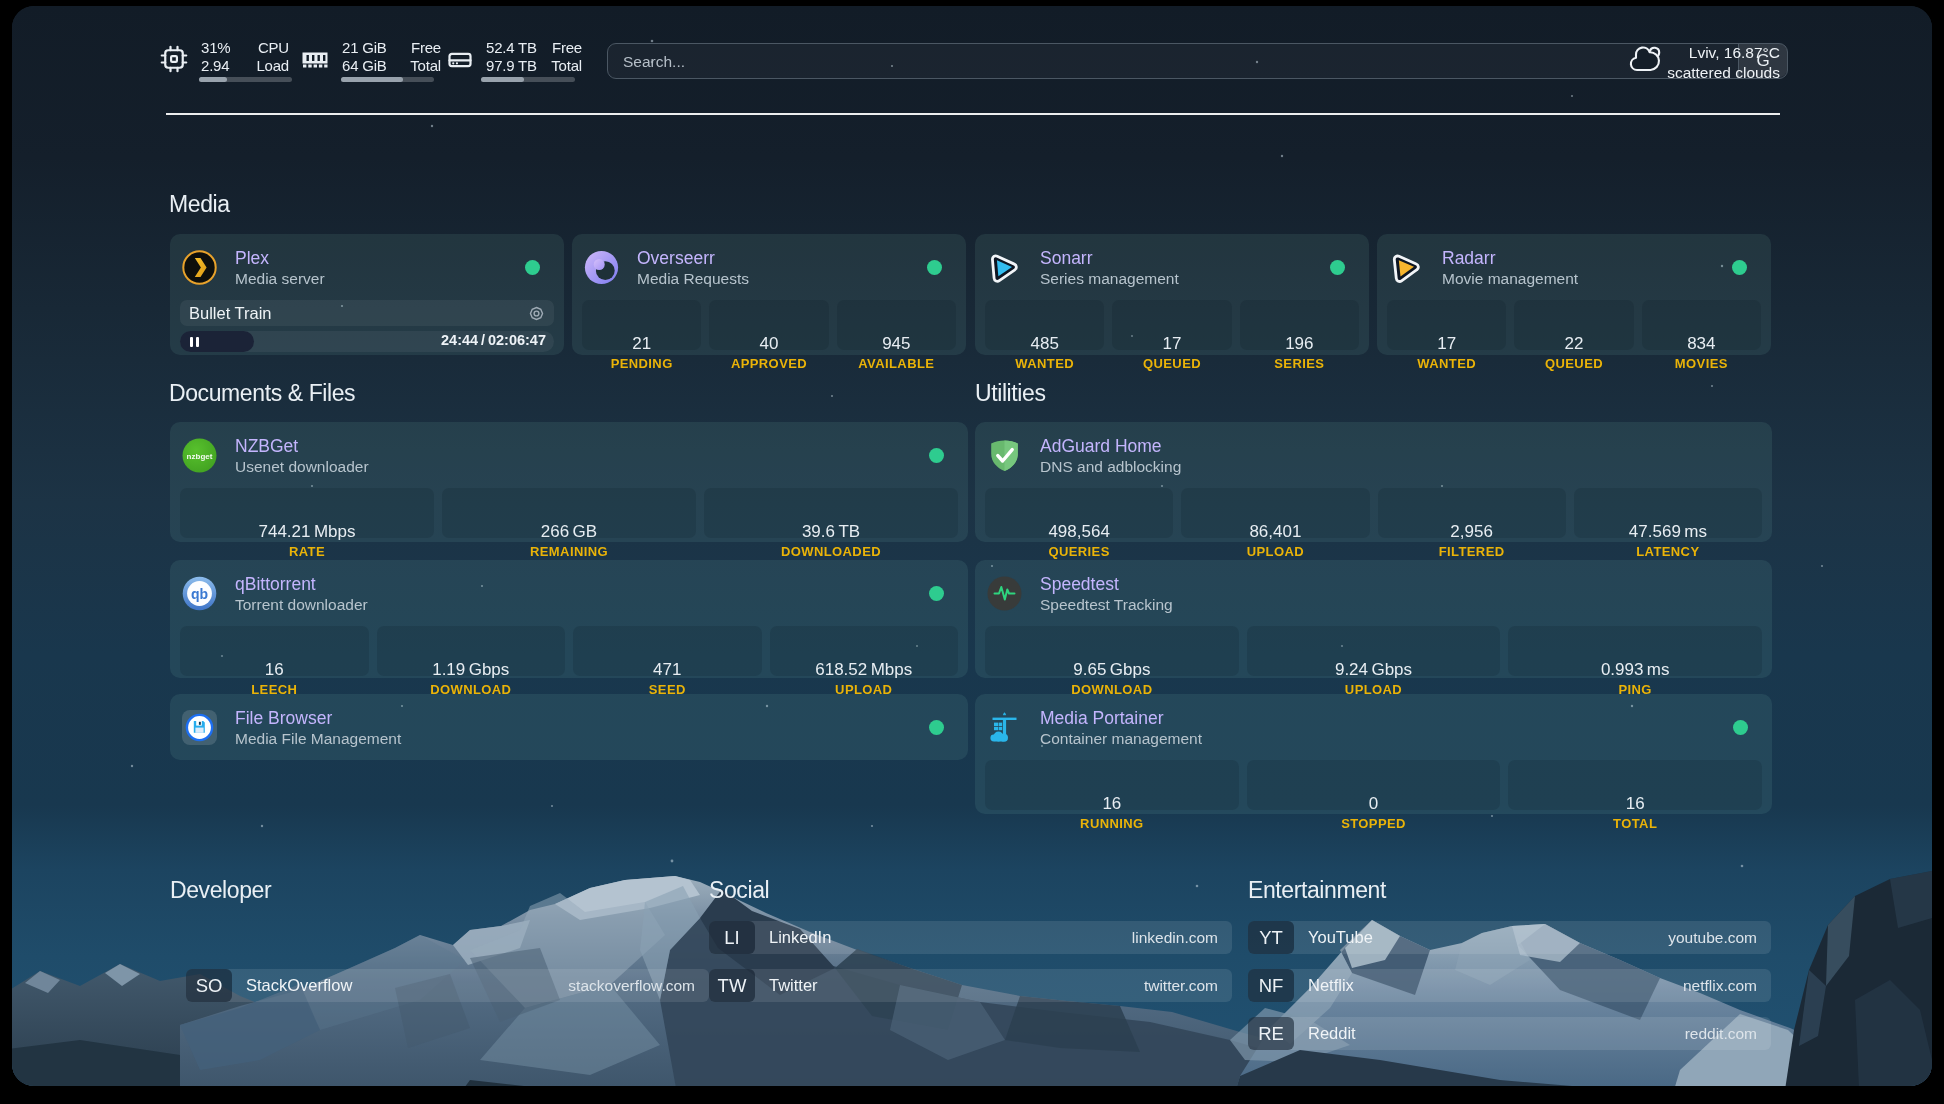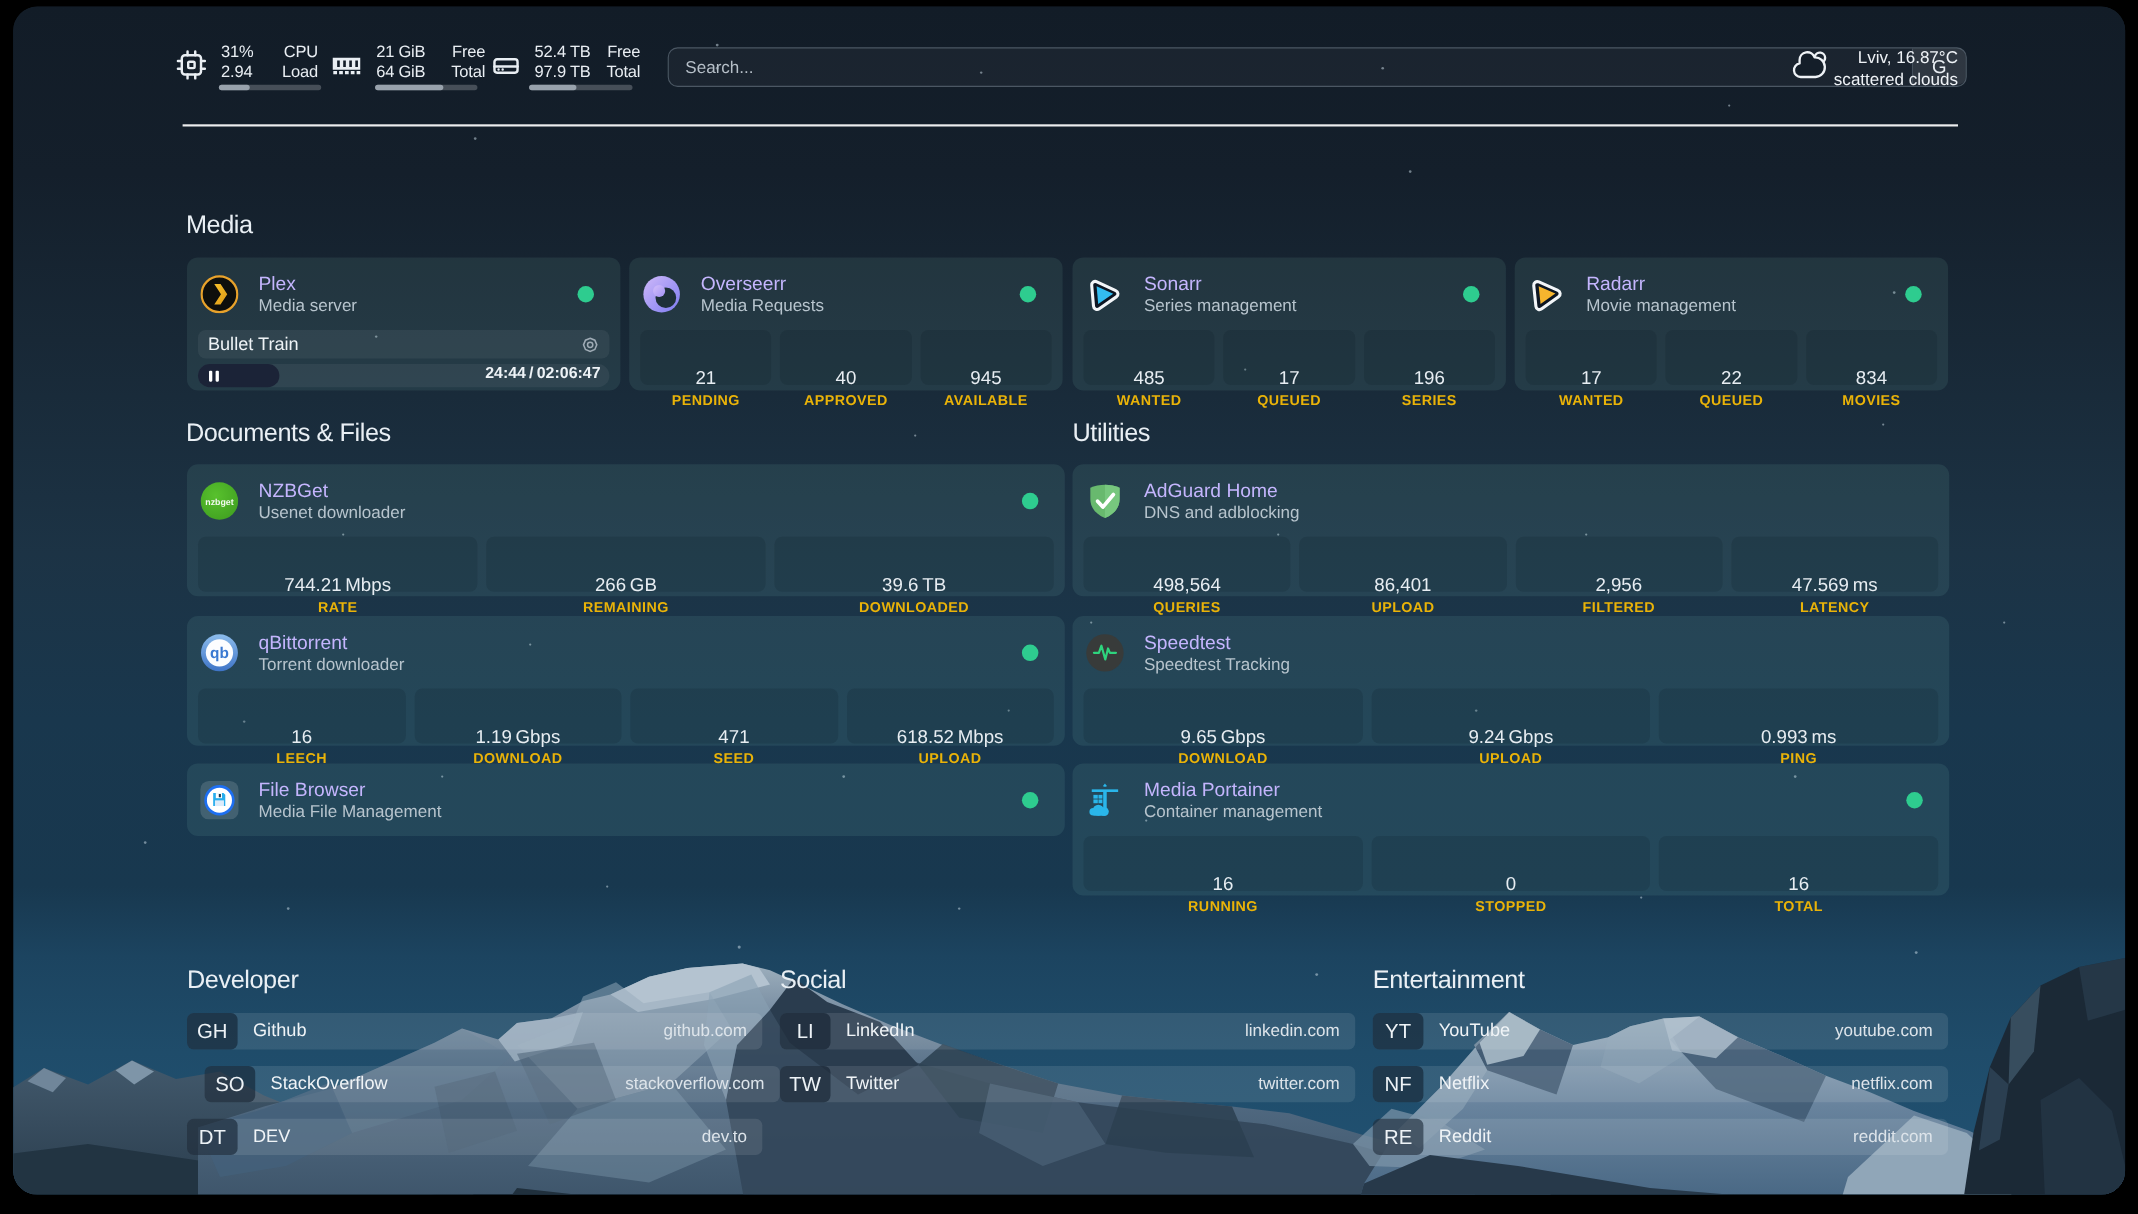--- a/index.html
+++ b/index.html
@@ -479,37 +479,27 @@
         <div class="stat">
           <div class="n">16</div>
           <div class="l">TOTAL</div>
         </div>
       </div>
     </div>
 
 <div class="h" style="left:158px;top:871px">Developer</div>
 <div class="h" style="left:697px;top:871px">Social</div>
 <div class="h" style="left:1236px;top:871px">Entertainment</div>
-<div class="bmrow" style="left:158px;top:915px;width:523px">
-      <div class="bmab">GH</div>
-      <div class="bmname">Github</div>
-      <div class="bmurl">github.com</div>
-    </div>
 
 <div class="bmrow" style="left:174px;top:963px;width:523px">
       <div class="bmab">SO</div>
       <div class="bmname">StackOverflow</div>
       <div class="bmurl">stackoverflow.com</div>
     </div>
 
-<div class="bmrow" style="left:158px;top:1011px;width:523px">
-      <div class="bmab">DT</div>
-      <div class="bmname">DEV</div>
-      <div class="bmurl">dev.to</div>
-    </div>
 
 <div class="bmrow" style="left:697px;top:915px;width:523px">
       <div class="bmab">LI</div>
       <div class="bmname">LinkedIn</div>
       <div class="bmurl">linkedin.com</div>
     </div>
 
 <div class="bmrow" style="left:697px;top:963px;width:523px">
       <div class="bmab">TW</div>
       <div class="bmname">Twitter</div>

